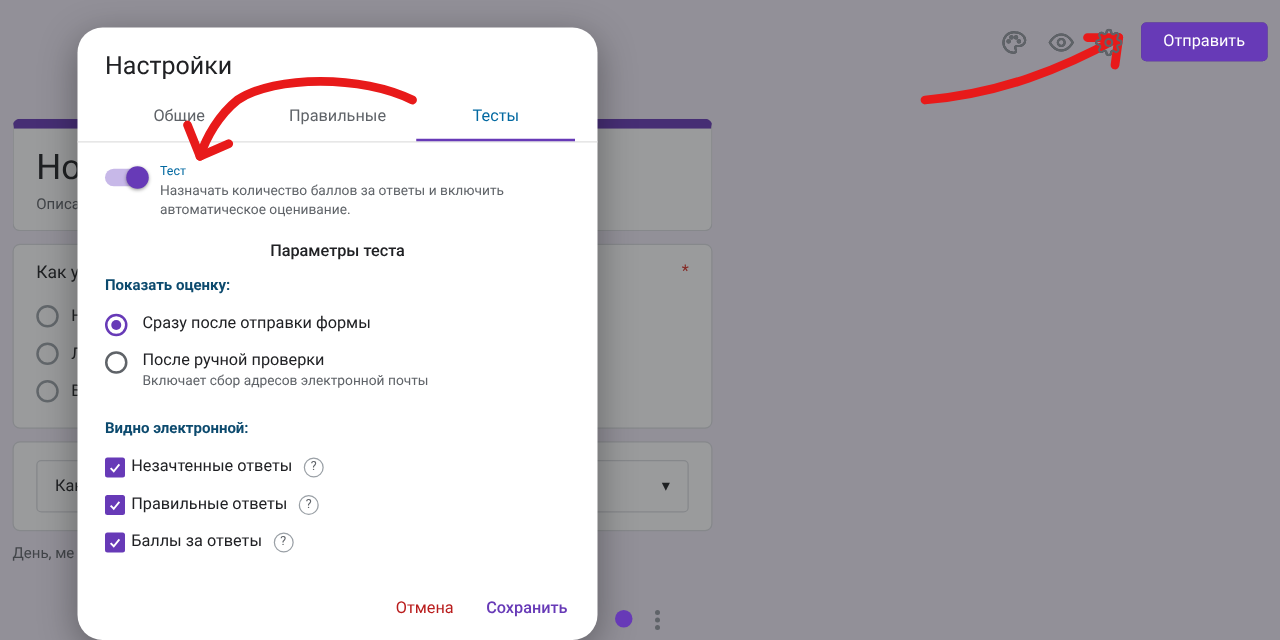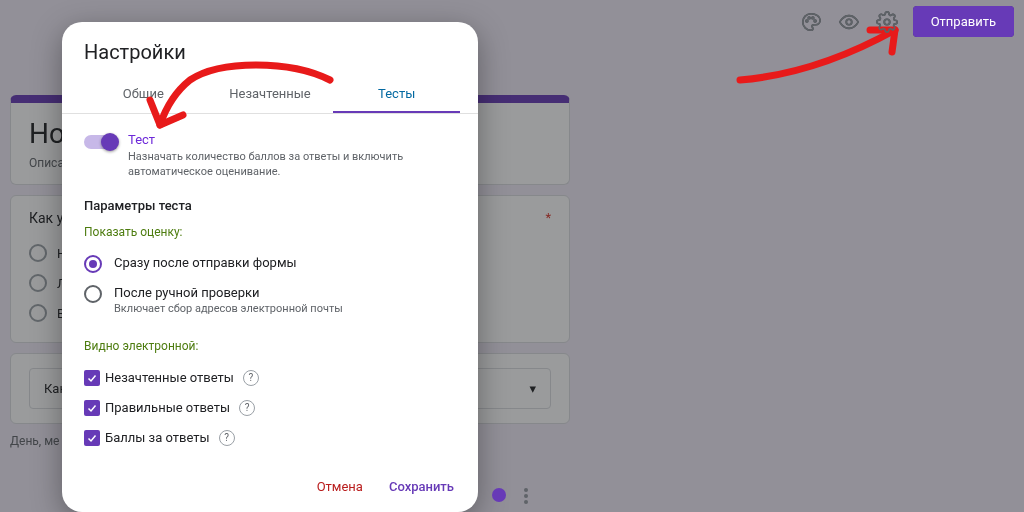--- a/index.html
+++ b/index.html
@@ -1,19 +1,19 @@
 <!DOCTYPE html>
 <html><head>
 <meta charset="utf-8">
 <style>
   * { box-sizing: border-box; margin: 0; padding: 0; font-family: Roboto, Arial, sans-serif; }
   html, body { width: 1024px; height: 512px; overflow: hidden; }
   body { background: #f0ebf8; position: relative; }
 
-  .topbar { position: absolute; top: 6px; right: 10px; display: flex; align-items: center; gap: 14px; }
+  .topbar { position: absolute; top: 18px; right: 10px; display: flex; align-items: center; gap: 14px; }
   .topbar .icon-btn { width: 24px; height: 24px; display: flex; align-items: center; justify-content: center; color: #5f6368; cursor: pointer; }
   .send-btn { background: #673ab7; color: #fff; font-size: 13px; padding: 8px 18px; border-radius: 4px; border: none; cursor: pointer; }
 
   .bg-form { position: absolute; top: 95px; left: 10px; width: 560px; }
   .bg-card { background: #fff; border-radius: 6px; border: 1px solid #dadce0; padding: 14px 18px; margin-bottom: 10px; }
   .bg-title { font-size: 28px; color: #202124; }
   .bg-desc { font-size: 12px; color: #5f6368; margin-top: 6px; }
   .bg-question { font-size: 14px; color: #202124; margin-bottom: 12px; }
   .bg-radio-row { display: flex; align-items: center; gap: 10px; font-size: 13px; color: #202124; padding: 6px 0; }
   .bg-radio-circle { width: 18px; height: 18px; border: 2px solid #9aa0a6; border-radius: 50%; }
@@ -26,24 +26,24 @@
   .dialog { position: absolute; top: 22px; left: 62px; width: 416px; height: 490px; background: #fff; border-radius: 20px; box-shadow: 0 8px 30px rgba(0,0,0,0.35); display: flex; flex-direction: column; }
   .dlg-title { font-size: 20px; color: #202124; padding: 18px 22px 10px; }
   .tabs { display: flex; border-bottom: 1px solid #e0e0e0; padding: 0 18px; align-items: flex-end; }
   .tab { flex: 1; text-align: center; padding: 12px 0 10px; font-size: 13px; color: #5f6368; cursor: pointer; border-bottom: 2px solid transparent; }
   .tab.active { color: #0369a1; border-bottom-color: #673ab7; }
 
   .dlg-body { flex: 1; overflow: auto; padding: 18px 22px 0; font-size: 13px; color: #202124; }
   .row { display: flex; gap: 12px; margin-bottom: 18px; }
   .switch { position: relative; width: 32px; height: 14px; background: #c7b8e8; border-radius: 8px; flex-shrink: 0; margin-top: 3px; }
   .switch .knob { position: absolute; width: 18px; height: 18px; background: #673ab7; border-radius: 50%; top: -2px; right: -3px; box-shadow: 0 1px 3px rgba(0,0,0,0.4); }
-  .row .label { font-size: 13px; color: #6d28d9; }
+  .row .label { font-size: 10px; color: #0369a1; }
   .row .sub { font-size: 11px; color: #5f6368; margin-top: 2px; line-height: 1.4; max-width: 320px; }
-  .section-title { font-size: 13px; font-weight: 500; color: #202124; margin-bottom: 12px; }
-  .subhead { font-size: 12px; font-weight: 400; color: #4d7c0f; margin-bottom: 10px; }
+  .section-title { font-size: 13px; font-weight: 500; color: #202124; margin-bottom: 12px; text-align: center; }
+  .subhead { font-size: 12px; font-weight: 700; color: #0c4a6e; margin-bottom: 10px; }
 
   .radio-row { display: flex; align-items: flex-start; gap: 12px; padding: 6px 0; }
   .radio { width: 18px; height: 18px; border: 2px solid #5f6368; border-radius: 50%; flex-shrink: 0; display: flex; align-items: center; justify-content: center; }
   .radio.selected { border-color: #673ab7; }
   .radio.selected::after { content: ""; width: 8px; height: 8px; background: #673ab7; border-radius: 50%; }
   .radio-label { font-size: 13px; color: #202124; }
   .radio-sub { font-size: 11px; color: #5f6368; margin-top: 2px; }
 
   .check-row { display: flex; align-items: center; gap: 5px; padding: 7px 0; }
   .check { width: 16px; height: 16px; background: #673ab7; border-radius: 2px; display: flex; align-items: center; justify-content: center; flex-shrink: 0; }
@@ -142,21 +142,21 @@
         <path d="M19.4 15a1.7 1.7 0 0 0 .34 1.87l.06.06a2 2 0 1 1-2.83 2.83l-.06-.06a1.7 1.7 0 0 0-1.87-.34 1.7 1.7 0 0 0-1.03 1.56V21a2 2 0 1 1-4 0v-.09a1.7 1.7 0 0 0-1.11-1.56 1.7 1.7 0 0 0-1.87.34l-.06.06a2 2 0 1 1-2.83-2.83l.06-.06a1.7 1.7 0 0 0 .34-1.87 1.7 1.7 0 0 0-1.56-1.03H3a2 2 0 1 1 0-4h.09a1.7 1.7 0 0 0 1.56-1.11 1.7 1.7 0 0 0-.34-1.87l-.06-.06a2 2 0 1 1 2.83-2.83l.06.06a1.7 1.7 0 0 0 1.87.34h.08A1.7 1.7 0 0 0 10.12 3V3a2 2 0 1 1 4 0v.09a1.7 1.7 0 0 0 1.03 1.56 1.7 1.7 0 0 0 1.87-.34l.06-.06a2 2 0 1 1 2.83 2.83l-.06.06a1.7 1.7 0 0 0-.34 1.87v.08a1.7 1.7 0 0 0 1.56 1.03H21a2 2 0 1 1 0 4h-.09a1.7 1.7 0 0 0-1.56 1.03z"></path>
       </svg>
   </div>
   <button class="send-btn">Отправить</button>
 </div>
 
 <div class="dialog">
   <div class="dlg-title">Настройки</div>
   <div class="tabs">
     <div class="tab">Общие</div>
-    <div class="tab">Незачтенные</div>
+    <div class="tab">Правильные</div>
     <div class="tab active">Тесты</div>
   </div>
   <div class="dlg-body">
     <div class="row">
       <div class="switch">
           <div class="knob"></div>
         </div>
       <div>
         <div class="label">Тест</div>
         <div class="sub">Назначать количество баллов за ответы и включить автоматическое оценивание.</div>

